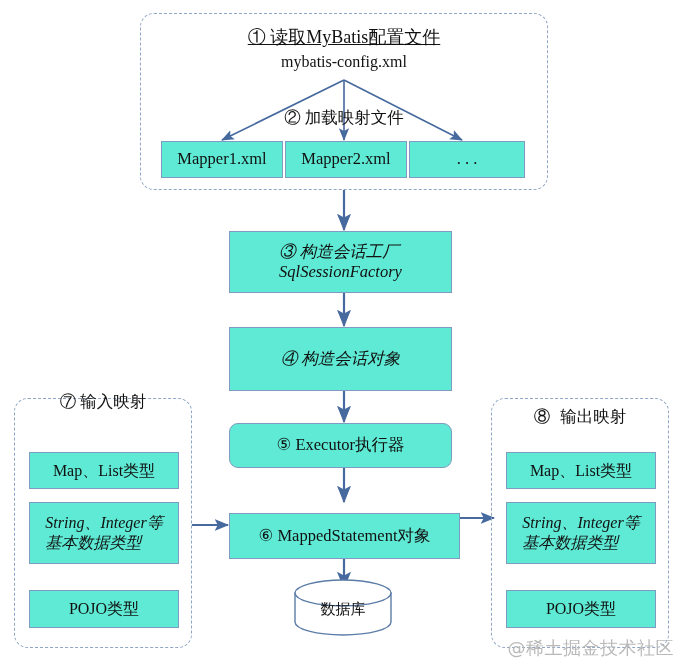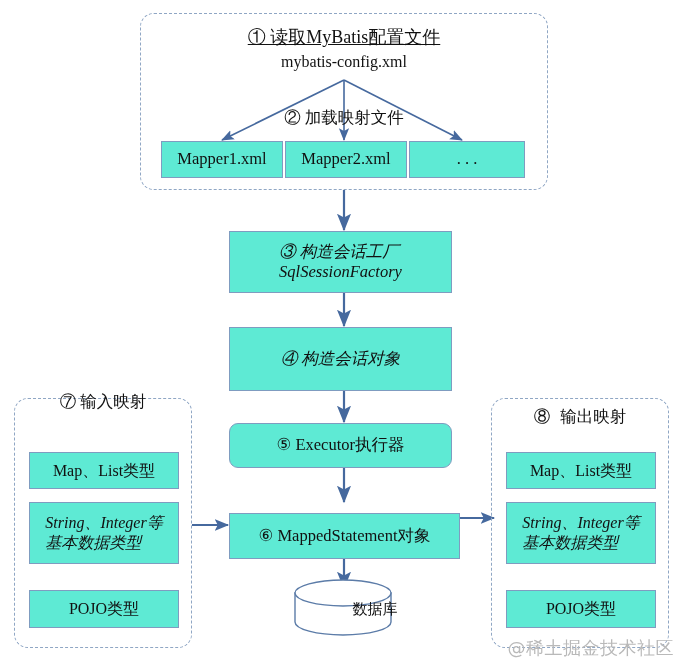--- a/index.html
+++ b/index.html
@@ -56,21 +56,20 @@
   }
   .fs18 { font-size: 18px; text-decoration: underline; }
   .fs17 { font-size: 16.5px; }
   .fs16 { font-size: 16px; }
   .cyl-label {
     position: absolute;
     width: 96px;
     text-align: center;
     font-size: 15px;
     color: #111111;
-    padding-left: 32px;
   }
   .watermark {
     position: absolute;
     right: 14px;
     bottom: 10px;
     font-size: 18px;
     color: #b9b9b9;
     font-family: "DejaVu Sans", "Liberation Sans", sans-serif;
     letter-spacing: 0.5px;
   }

